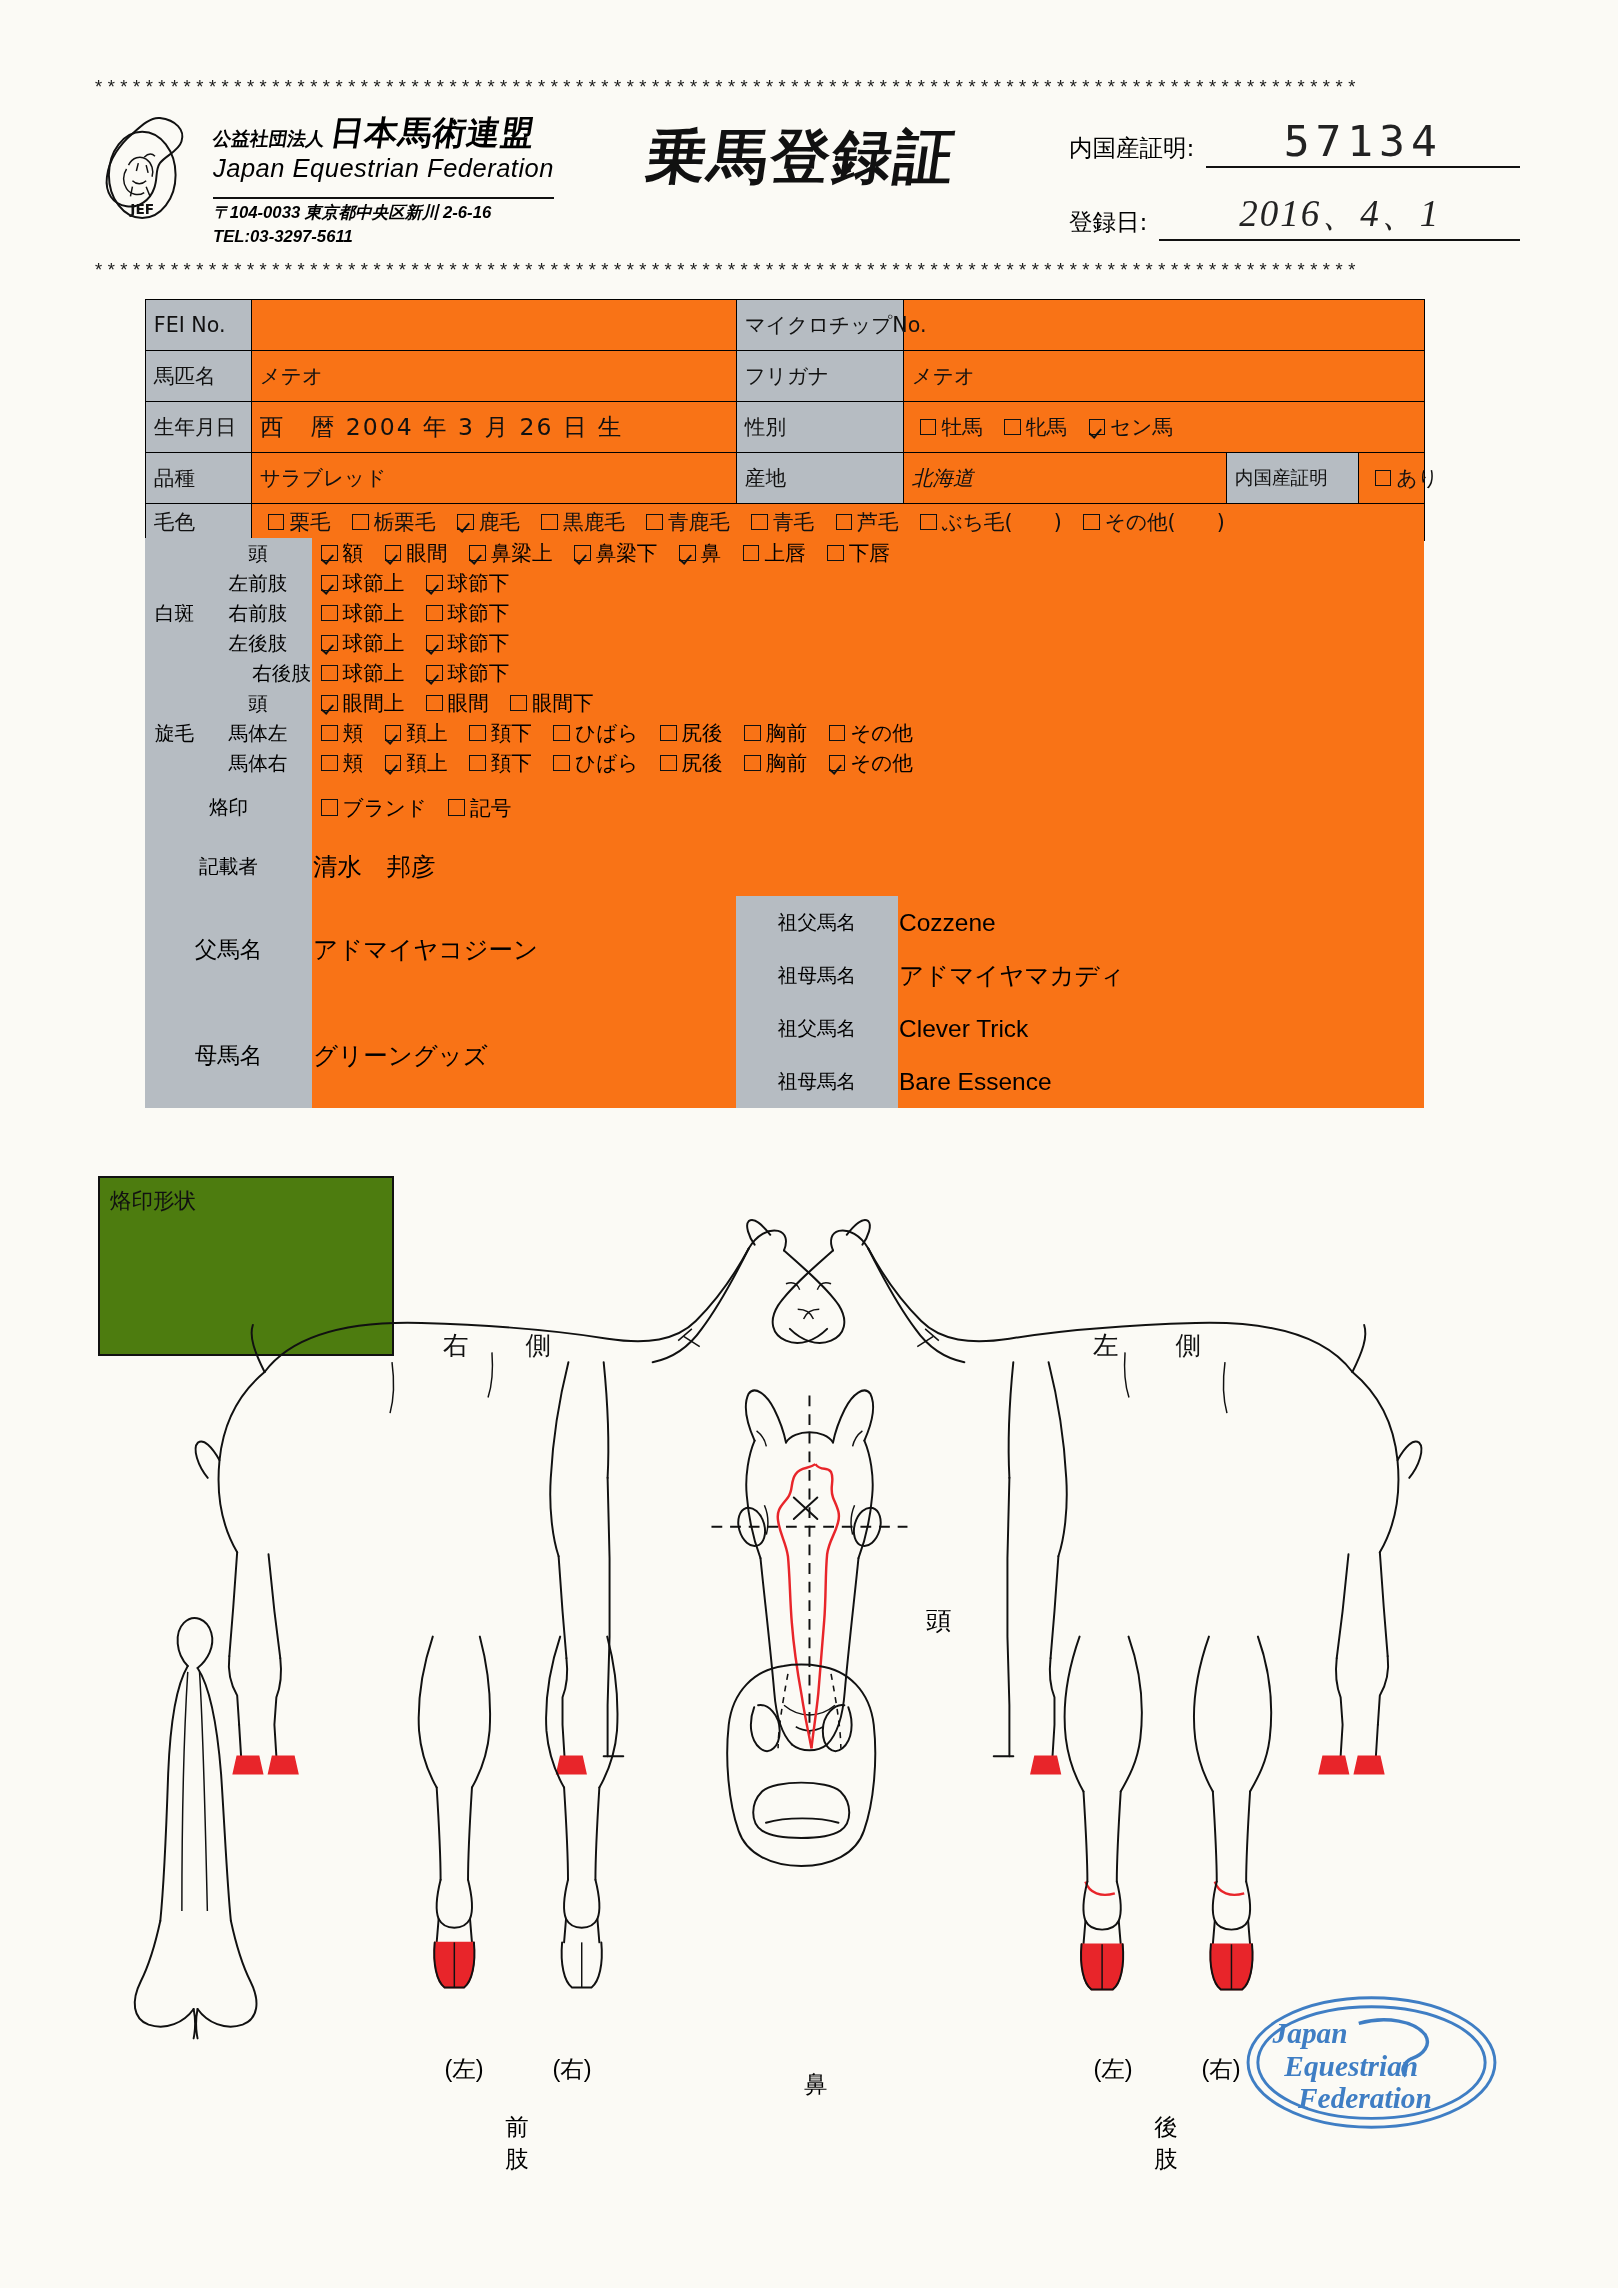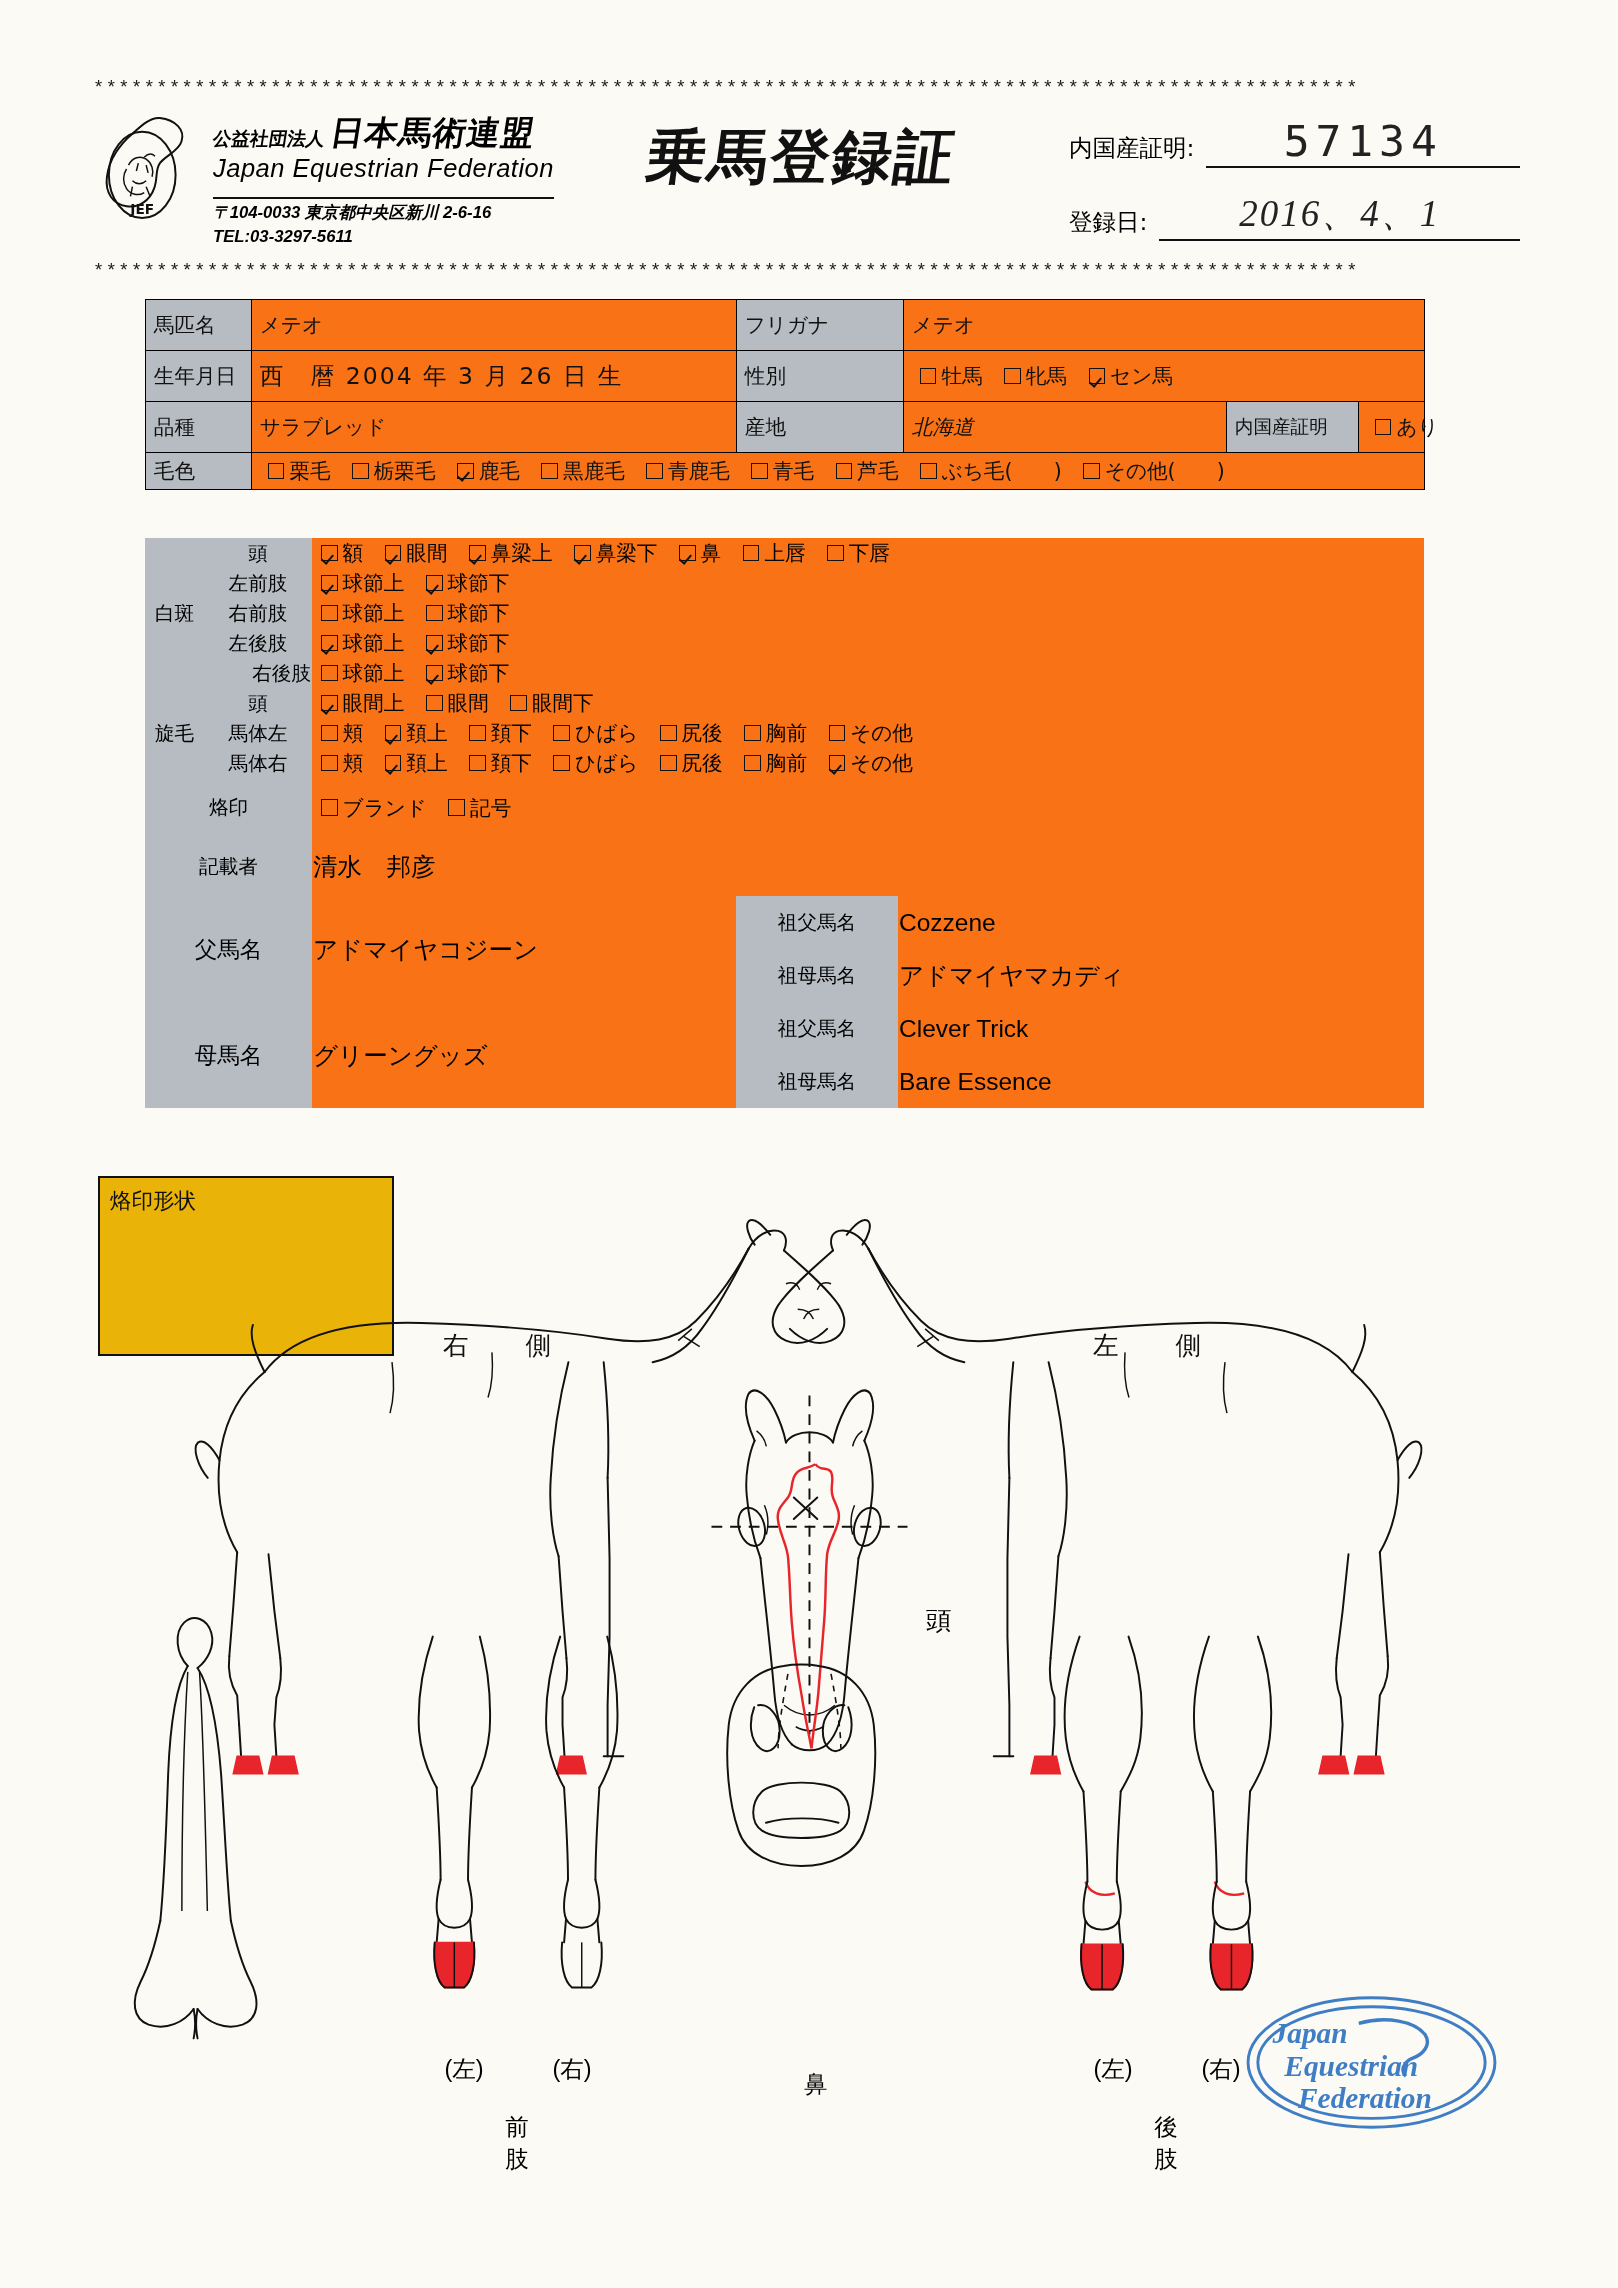--- a/index.html
+++ b/index.html
@@ -186,21 +186,21 @@
     border-bottom: 2px solid #111;
     transform: rotate(40deg);
   }
 
   
   #brand-box {
     position: absolute;
     left: 98px; top: 1176px;
     width: 292px; height: 176px;
     border: 2px solid #111;
-    background: #eab308;
+    background: #4d7c0f;
   }
   #brand-box .lbl {
     font-size: 21.6px;
     font-family: "DejaVu Sans", sans-serif;
     padding: 7.8px 9.8px;
     color: #111;
   }
   .side-label {
     position: absolute;
     font-size: 25.5px;
@@ -282,20 +282,26 @@
   <table id="main-table">
     <colgroup>
       <col style="width:106px">
         <col style="width:485px">
       <col style="width:167px">
         <col style="width:323px">
       <col style="width:132px">
         <col style="width:66px">
     </colgroup>
     <tbody>
+      <tr class="r-tall">
+        <td class="hdr">FEI No.</td>
+        <td class="val"></td>
+        <td class="hdr hdr-sm">マイクロチップNo.</td>
+        <td class="val" colspan="3"></td>
+      </tr>
 
       <tr class="r-tall">
         <td class="hdr">馬匹名</td>
         <td class="val val-lg">メテオ</td>
         <td class="hdr">フリガナ</td>
         <td class="val val-lg" colspan="3">メテオ</td>
       </tr>
 
       <tr class="r-tall">
         <td class="hdr">生年月日</td>

